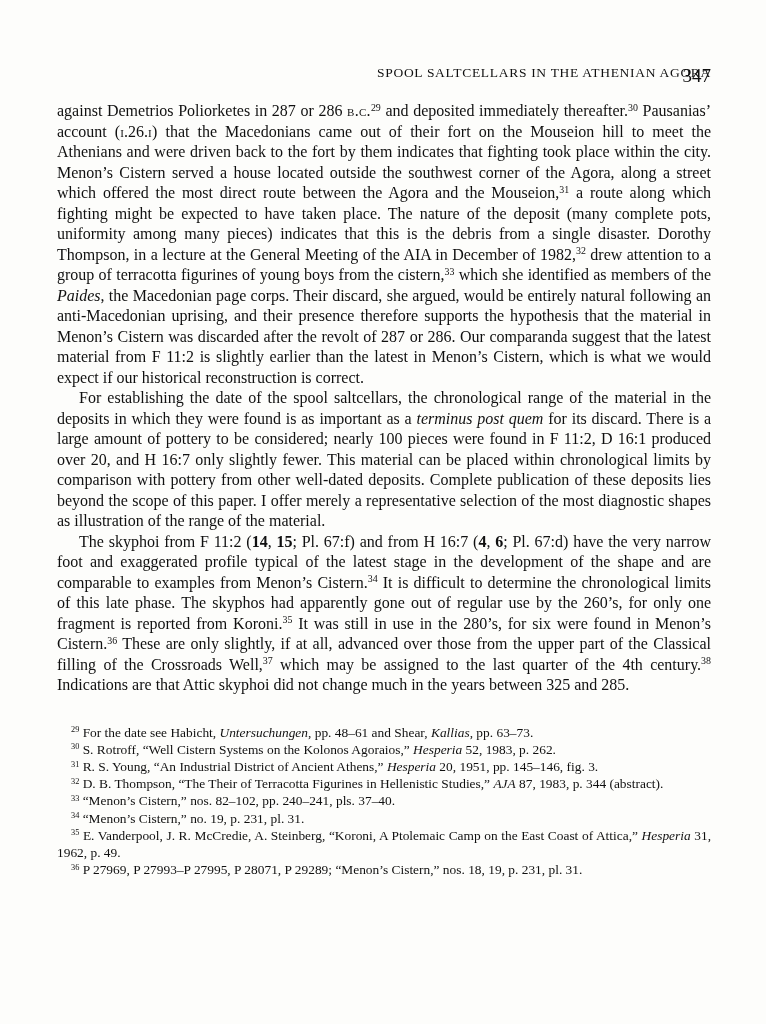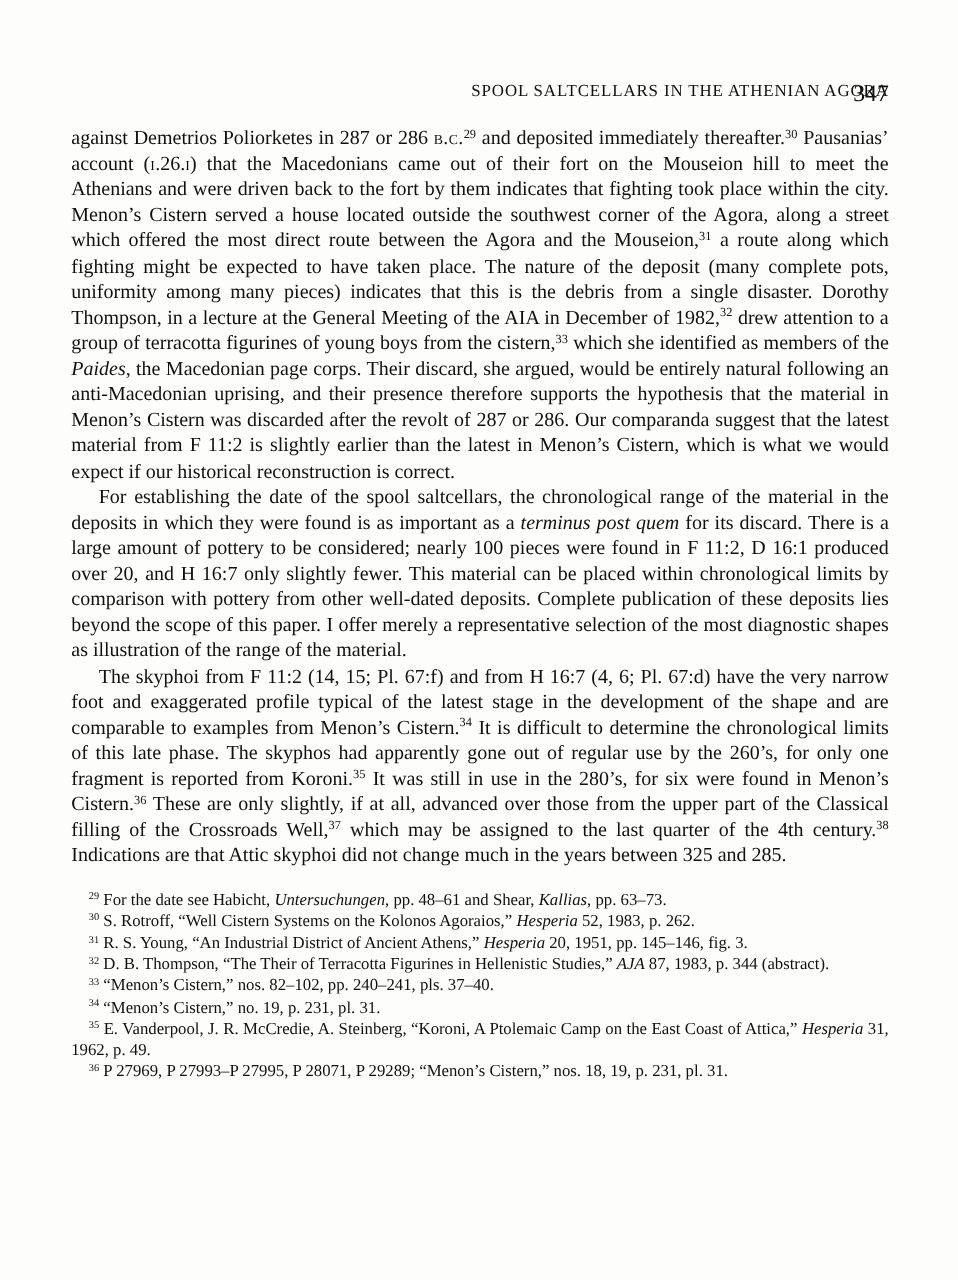--- a/index.html
+++ b/index.html
@@ -55,24 +55,24 @@
     text-indent: 22px;
   }
   sup {
     font-size: 62%;
     line-height: 0;
     vertical-align: baseline;
     position: relative;
     top: -0.52em;
   }
   .i { font-style: italic; }
-  .b { font-weight: normal; }
+  .b { font-weight: bold; }
   .sc { font-variant: small-caps; letter-spacing: 0.3px; }
   .footnotes {
-    margin-top: 15px;
+    margin-top: 28px;
     font-size: 13.4px;
     line-height: 17.2px;
     text-align: justify;
   }
   .footnotes p {
     margin: 0;
     text-indent: 14px;
   }
 </style>
 </head>

